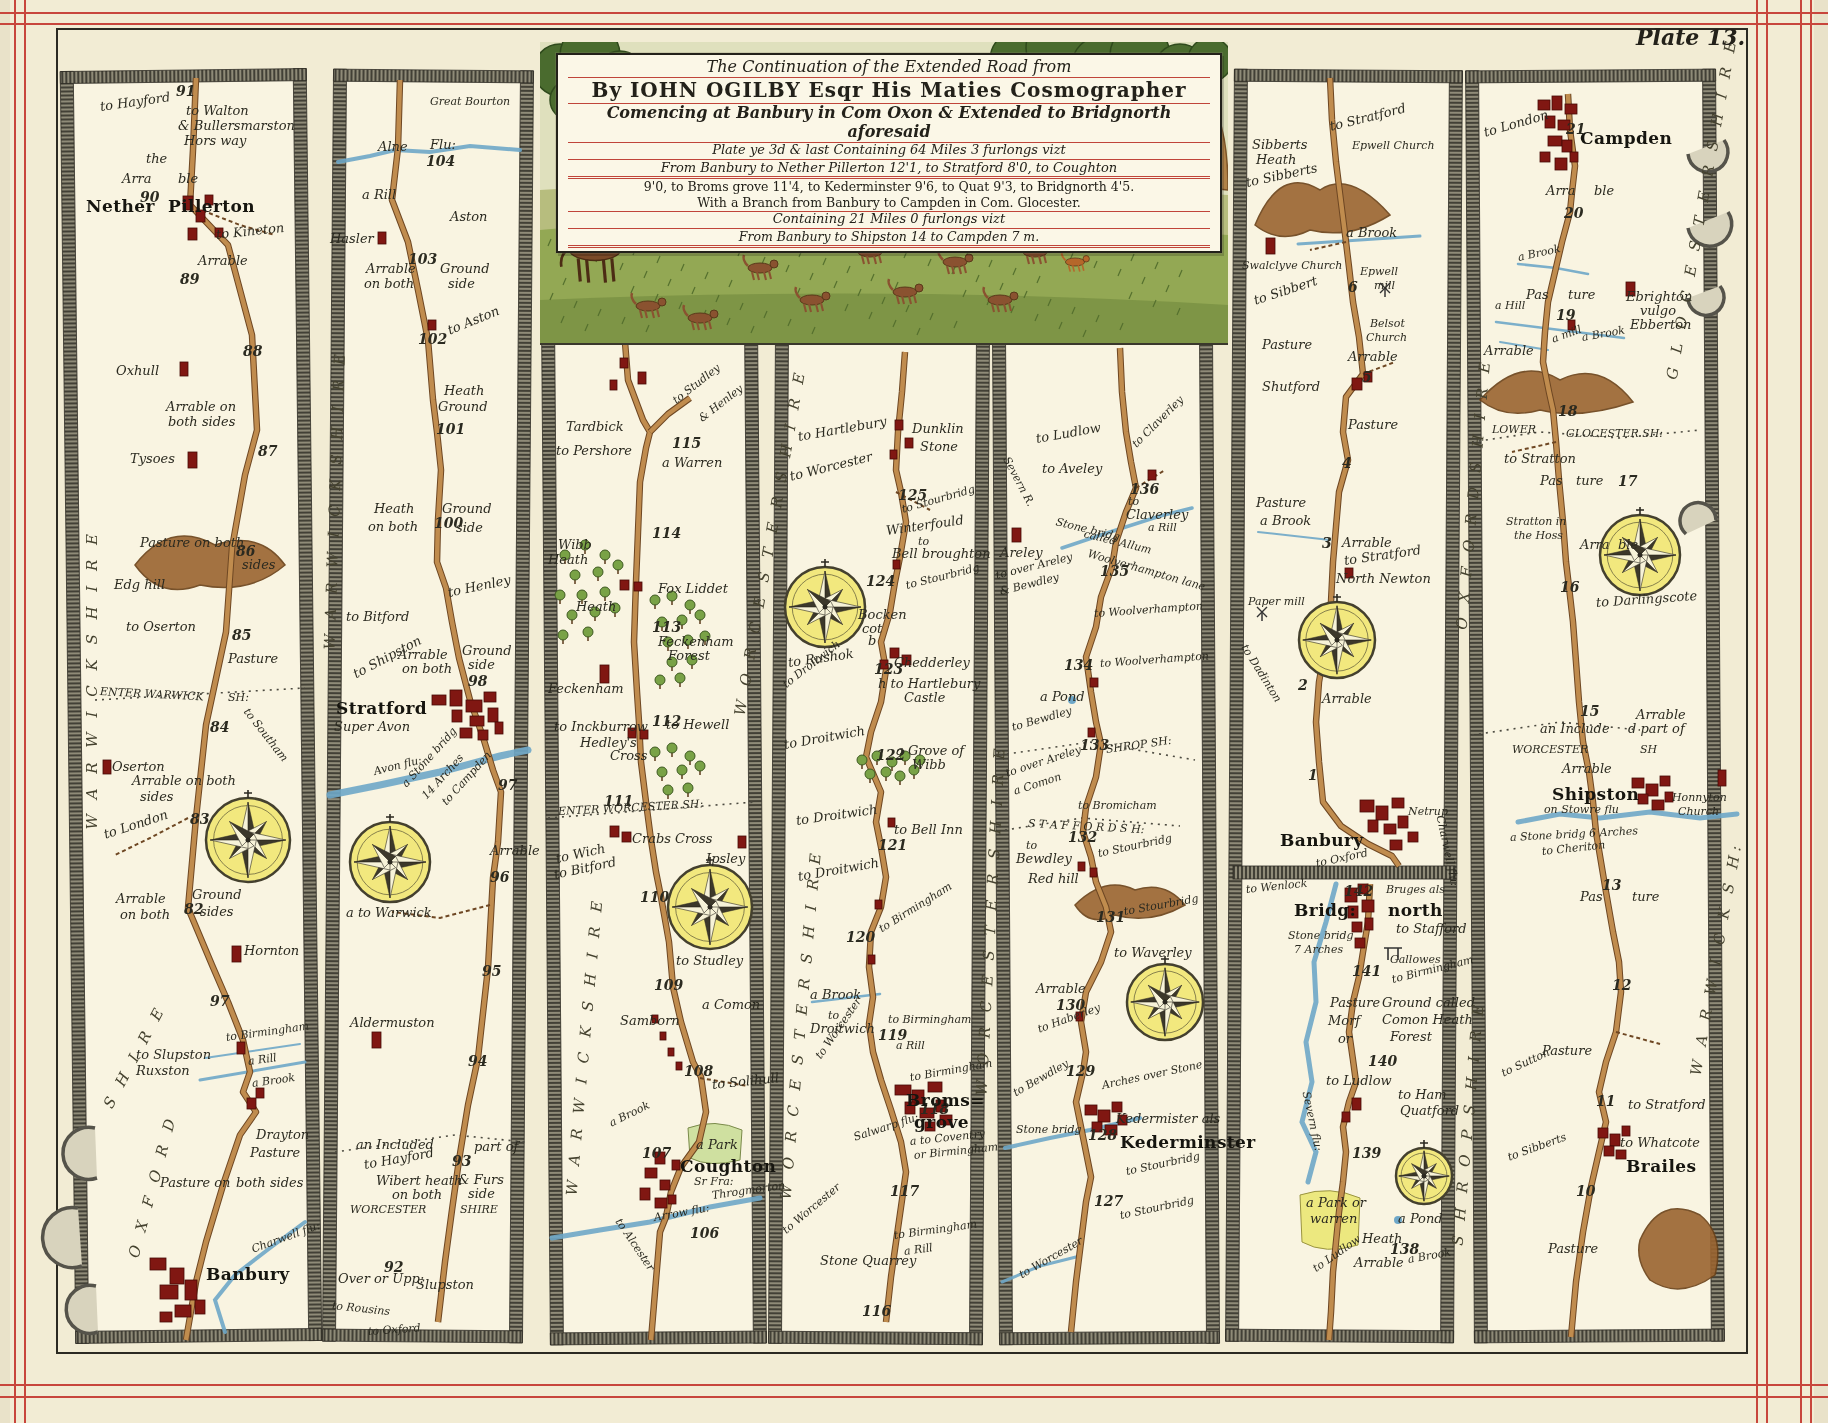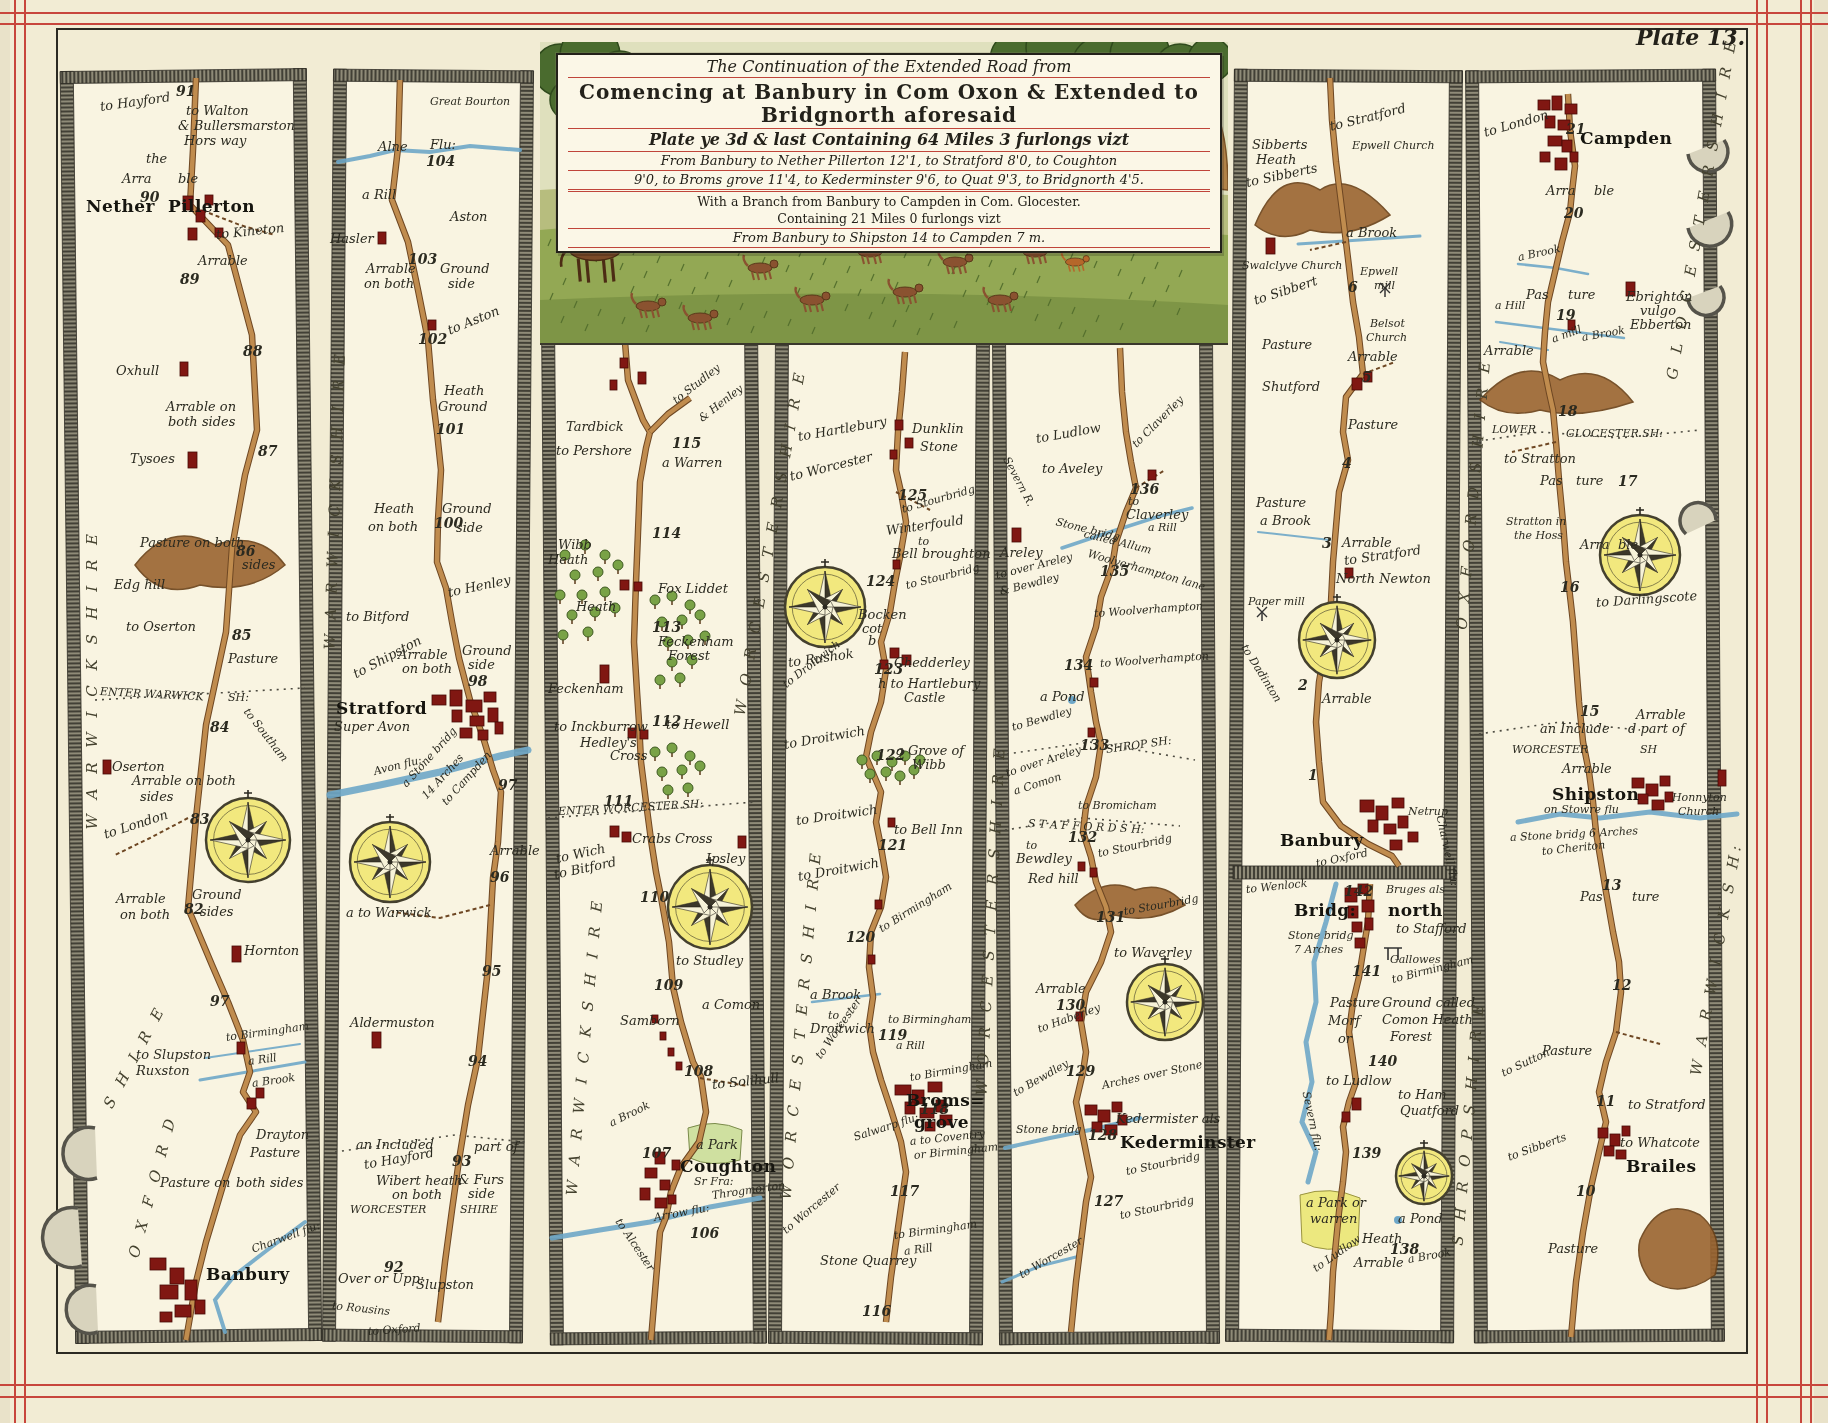--- a/index.html
+++ b/index.html
@@ -829,20 +829,21 @@
             <line x1="-3" y1="4" x2="-1" y2="12" stroke="#b5672a" stroke-width="2"></line>
             <line x1="4" y1="4" x2="6" y2="12" stroke="#b5672a" stroke-width="2"></line>
             <line x1="9" y1="3" x2="11" y2="11" stroke="#b5672a" stroke-width="2"></line>
           </g>
           <line x1="540" y1="344" x2="1228" y2="344" stroke="#3a382c" stroke-width="2"></line>
         </g>
       </svg></div>
 
   <div id="title-panel">
       <div class="tline">The Continuation of the Extended Road from</div>
+      <div class="tline">By IOHN OGILBY Esqr His Maties Cosmographer</div>
       <div class="tline">Comencing at Banbury in Com Oxon &amp; Extended to Bridgnorth aforesaid</div>
       <div class="tline">Plate ye 3d &amp; last Containing 64 Miles 3 furlongs vizt</div>
       <div class="tline">From Banbury to Nether Pillerton 12'1, to Stratford 8'0, to Coughton</div>
       <div class="tline">9'0, to Broms grove 11'4, to Kederminster 9'6, to Quat 9'3, to Bridgnorth 4'5.</div>
       <div class="tline">With a Branch from Banbury to Campden in Com. Glocester.</div>
       <div class="tline">Containing 21 Miles 0 furlongs vizt</div>
       <div class="tline">From Banbury to Shipston 14 to Campden 7 m.</div>
     </div>
   <div id="labels">
       <span class="lbl" style="left: 100px; top: 100px; transform: rotate(-8deg);">to Hayford</span>

